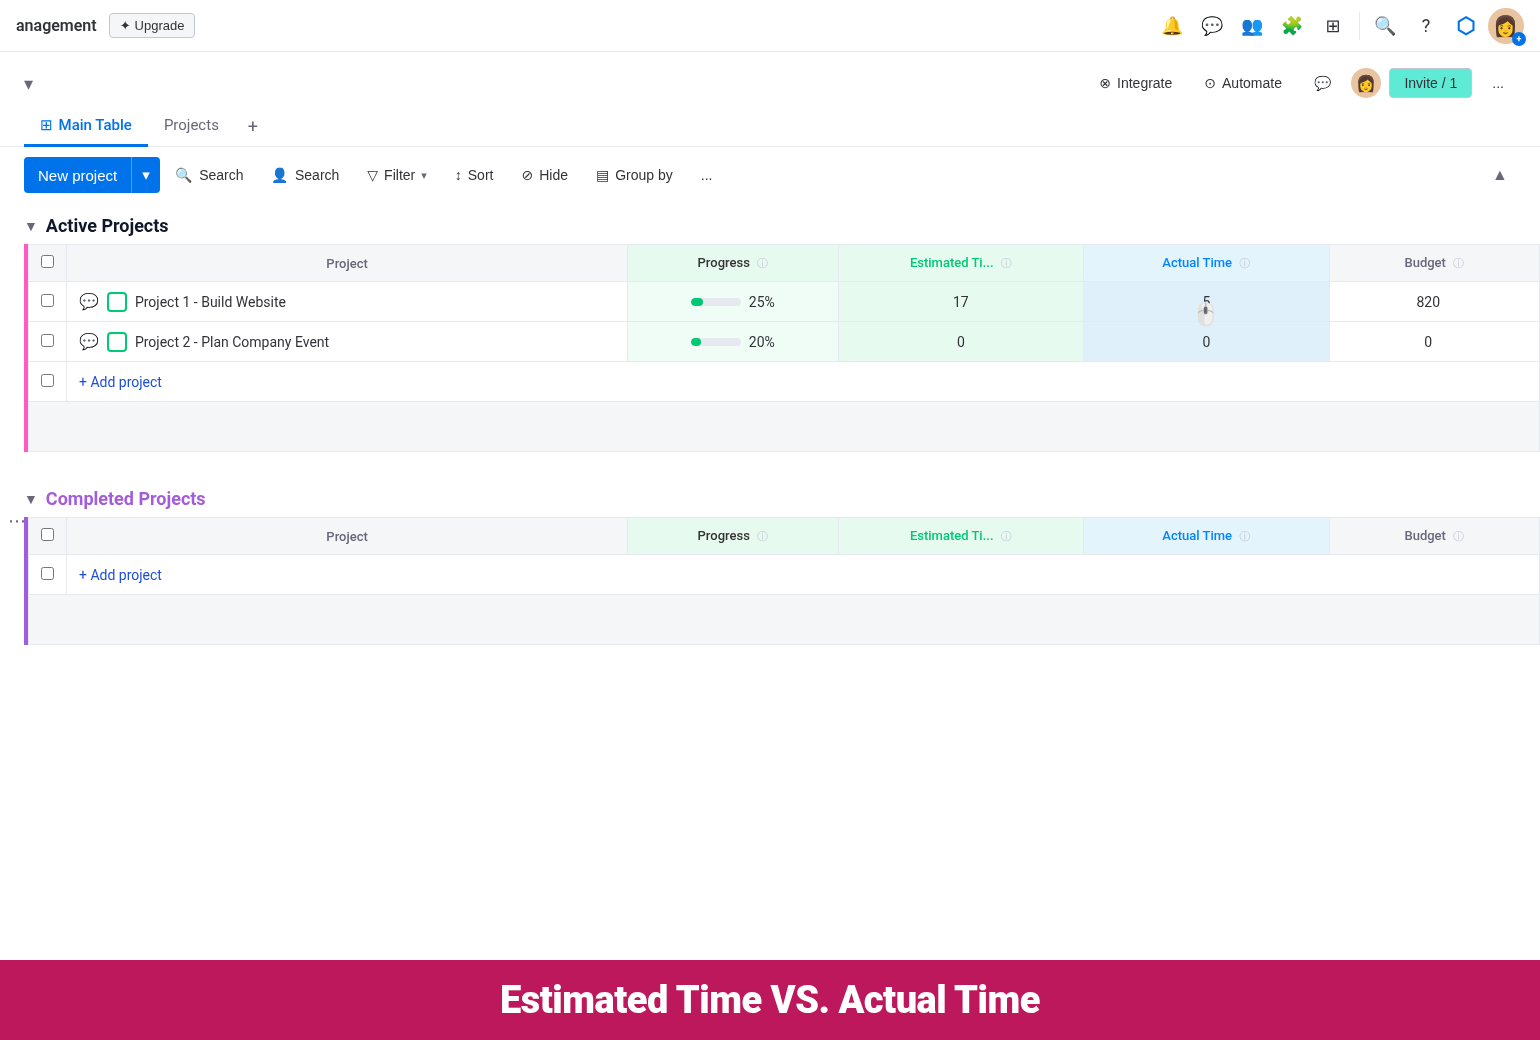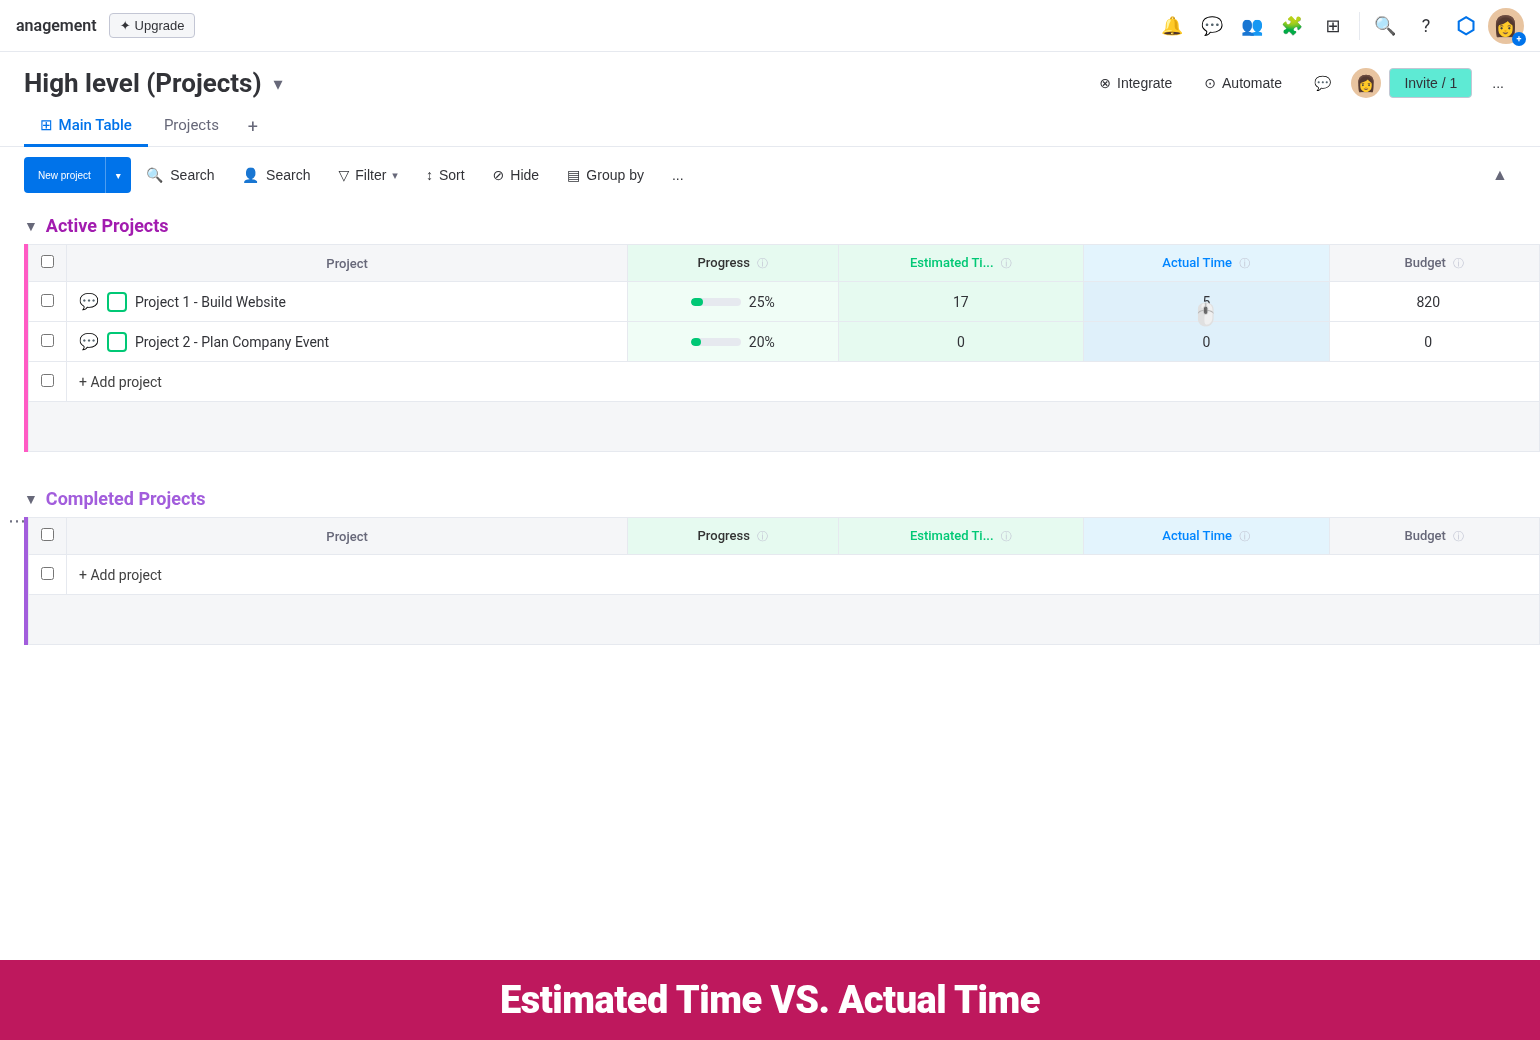--- a/index.html
+++ b/index.html
@@ -175,21 +175,21 @@
       gap: 4px;
     }
     .new-project-btn {
       display: flex;
       align-items: center;
       gap: 0;
       background: #0073ea;
       color: #fff;
       border: none;
       border-radius: 4px;
-      font-size: 10px;
+      font-size: 15px;
       font-weight: 500;
       cursor: pointer;
       height: 36px;
     }
     .new-project-main {
       padding: 0 14px;
       border-right: 1px solid rgba(255,255,255,0.3);
       height: 100%;
       display: flex;
       align-items: center;
@@ -241,21 +241,21 @@
     }
     .section-chevron {
       cursor: pointer;
       color: #676879;
       font-size: 14px;
     }
     .section-title {
       font-size: 18px;
       font-weight: 700;
     }
-    .section-title.active { color: #a21caf; }
+    .section-title.active { color: #0f172a; }
     .section-title.completed { color: #a25ddc; }
 
     
     .table-wrapper {
       overflow-x: auto;
       border-left: 4px solid;
       margin-left: 0;
     }
     .table-wrapper.active-border { border-left-color: #ff5ac4; }
     .table-wrapper.completed-border { border-left-color: #a25ddc; }
@@ -288,21 +288,21 @@
       color: #323338;
       height: 40px;
     }
     td.checkbox-cell { width: 36px; text-align: center; }
     td.checkbox-cell input[type=checkbox] { cursor: pointer; }
     td.project-cell { padding: 0 12px; }
     td.progress-cell { background: #f0fdf6; text-align: center; color: #323338; font-size: 14px; }
     td.estimated-cell { background: #e6faf0; text-align: center; color: #323338; }
     td.actual-cell { background: #dff0fa; text-align: center; color: #323338; }
     td.budget-cell { text-align: center; padding-right: 12px; }
-    td.add-cell { padding: 0 12px; color: #404040; cursor: pointer; }
+    td.add-cell { padding: 0 12px; color: #1d4ed8; cursor: pointer; }
 
     .project-cell-inner {
       display: flex;
       align-items: center;
       gap: 8px;
     }
     .comment-icon { font-size: 16px; color: #676879; cursor: pointer; }
     .color-dot {
       width: 20px;
       height: 20px;
@@ -376,21 +376,20 @@
     <div class="nav-icon-btn" title="Help">?</div>
     <div class="nav-icon-btn" style="color:#0073ea; font-size:22px; font-weight:900;">⬡</div>
     <div class="avatar-wrapper">
       <div class="avatar" style="background: #e8c4a0; display:flex; align-items:center; justify-content:center; font-size:20px;">👩</div>
       <div class="avatar-plus">+</div>
     </div>
   </div>
 </div>
 
 <div class="page-header">
-  <span class="page-title">High level (Projects)</span>
   <span class="page-title-chevron">▾</span>
   <div class="page-header-actions">
     <button class="header-action-btn">
       <span>⊗</span>
       <span>Integrate</span>
     </button>
     <button class="header-action-btn">
       <span>⊙</span>
       <span>Automate</span>
     </button>

